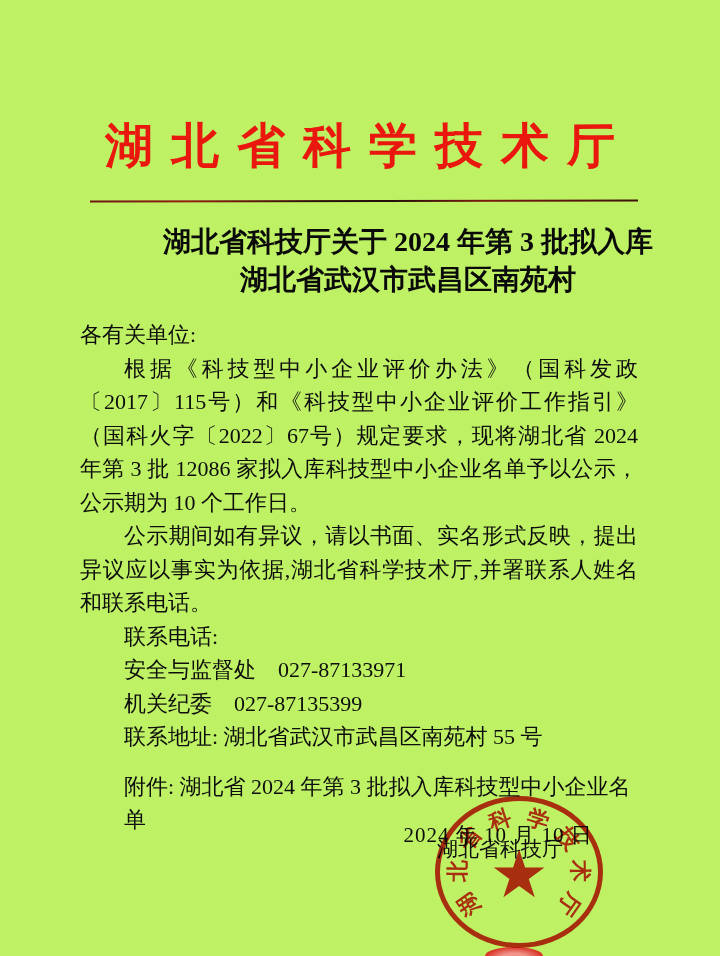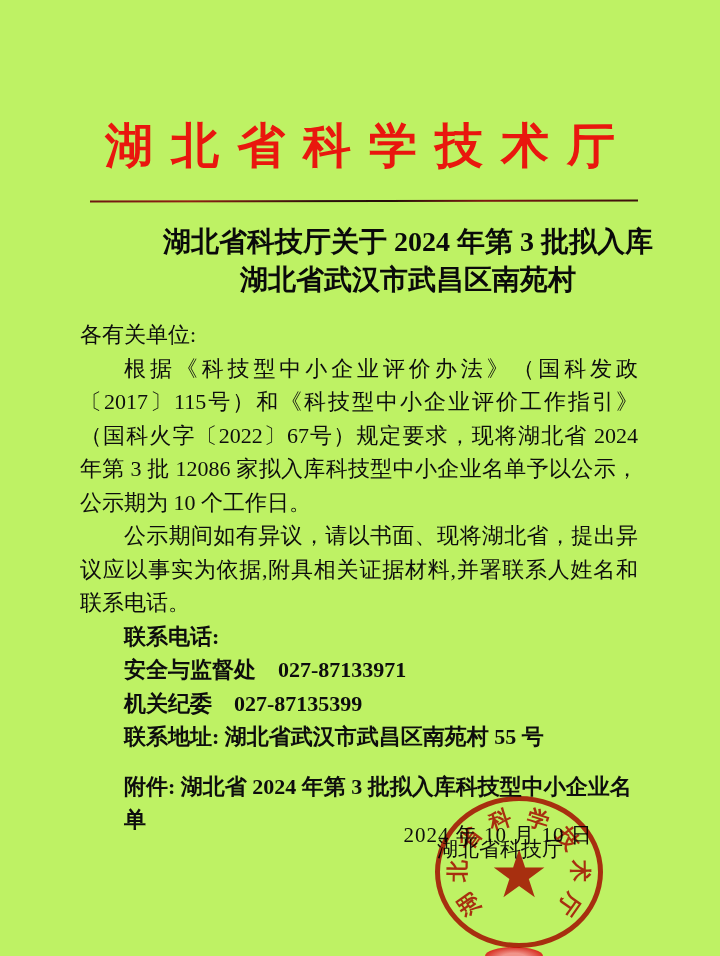--- a/index.html
+++ b/index.html
@@ -23,21 +23,21 @@
   .doc-title {
     position:absolute; top:223px; left:0; width:720px;
     text-align:center; font-size:28px; font-weight:bold;
     line-height:38px; color:#0a0a0a;padding-left:48px;
   }
   .body-text {
     position:absolute; left:80px; top:318px; width:558px;
     font-size:22px; line-height:33.5px;
   }
   .para { text-align:justify; text-indent:44px; }
-  .line-indent { padding-left:44px; white-space:pre-wrap;font-weight:bold; }
+  .line-indent { padding-left:44px; white-space:pre-wrap; }
   .attachment-line { margin-top:16px; }
   .sig-name {
     position:absolute; top:835px; left:400px; width:200px;
     text-align:center; font-size:21px; z-index:2;
   }
   .sig-date {
     position:absolute; top:821px; left:390px; width:216px;
     text-align:center; font-size:21px; letter-spacing:1px; z-index:2;
   }
   .seal {
@@ -72,21 +72,21 @@
   <div class="rule"></div>
 
   <div class="doc-title">
     <div>湖北省科技厅关于 2024 年第 3 批拟入库</div>
     <div>湖北省武汉市武昌区南苑村</div>
   </div>
 
   <div class="body-text">
     <div>各有关单位:</div>
     <div class="para">根据《科技型中小企业评价办法》（国科发政〔2017〕115号）和《科技型中小企业评价工作指引》（国科火字〔2022〕67号）规定要求，现将湖北省 2024 年第 3 批 12086 家拟入库科技型中小企业名单予以公示，公示期为 10 个工作日。</div>
-    <div class="para">公示期间如有异议，请以书面、现将湖北省，提出异议应以事实为依据,附具相关证据材料,并署联系人姓名和联系电话。</div>
+    <div class="para">公示期间如有异议，请以书面、实名形式反映，提出异议应以事实为依据,湖北省科学技术厅,并署联系人姓名和联系电话。</div>
     <div class="line-indent">联系电话:</div>
     <div class="line-indent">安全与监督处　027-87133971</div>
     <div class="line-indent">机关纪委　027-87135399</div>
     <div class="line-indent">联系地址: 湖北省武汉市武昌区南苑村 55 号</div>
     <div class="line-indent attachment-line">附件: 湖北省 2024 年第 3 批拟入库科技型中小企业名单</div>
   </div>
 
   <div class="sig-name">湖北省科技厅</div>
 
   <div class="sig-date">2024 年 10 月 10 日</div>

